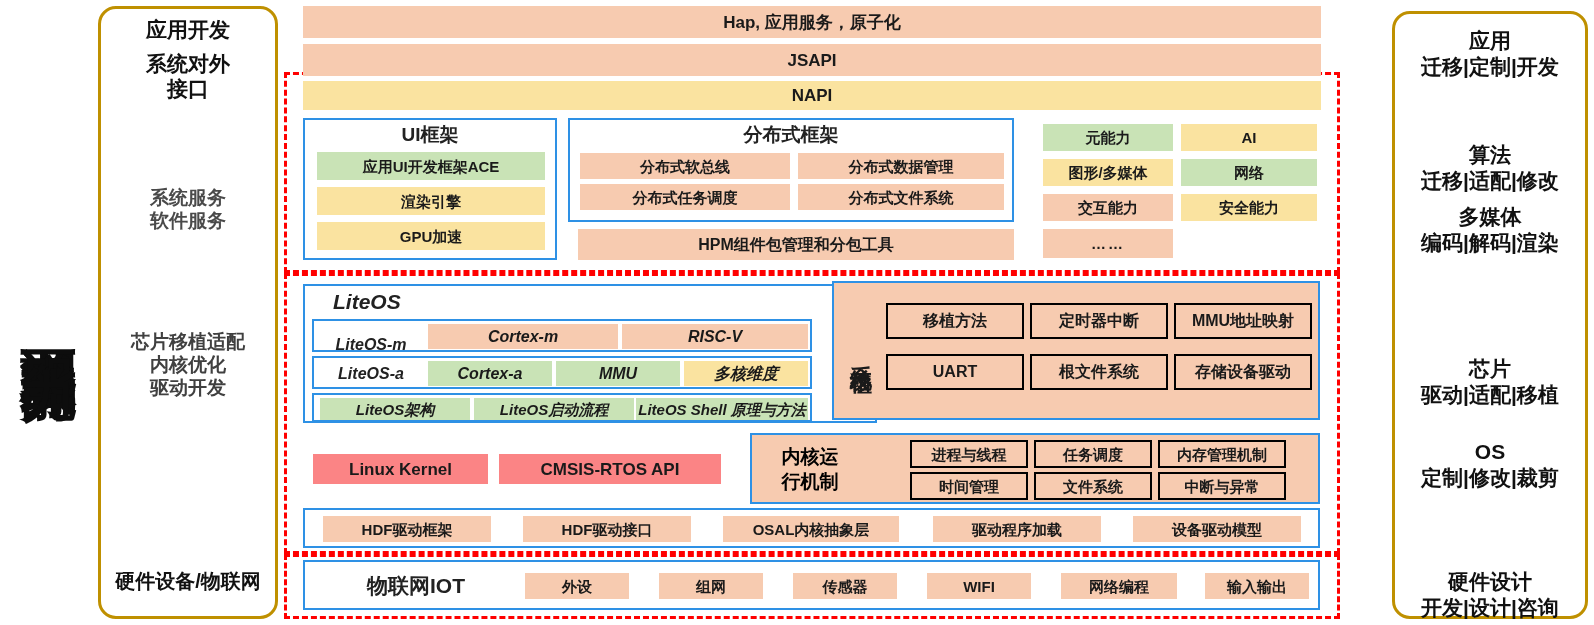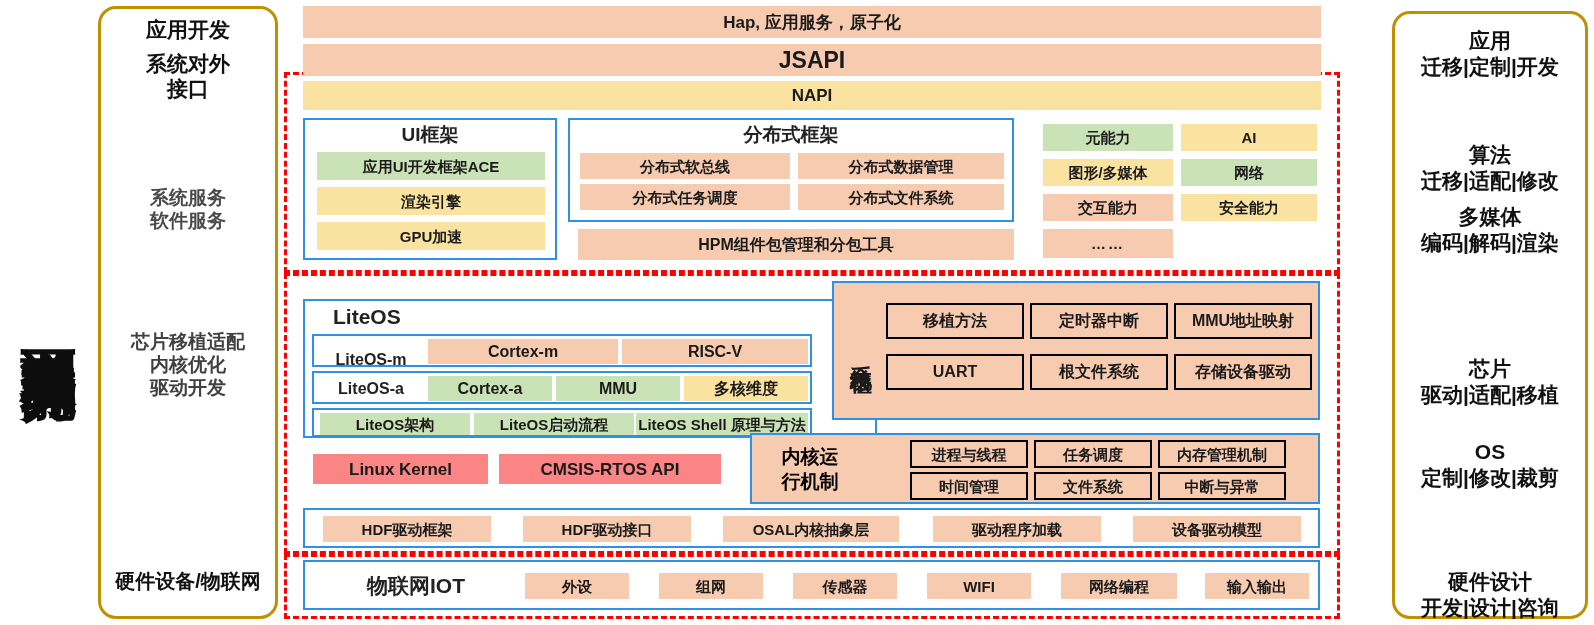--- a/index.html
+++ b/index.html
@@ -90,21 +90,21 @@
 定制|修改|裁剪</div>
     <div class="sidetxt" style="top:555px;font-size:21px;white-space:pre-line;line-height:1.25;">硬件设计
 开发|设计|咨询</div>
   </div>
 
   <div class="abs dashbox" style="left:284px;top:72px;width:1056px;height:201px;"></div>
   <div class="abs dashbox" style="left:284px;top:273px;width:1056px;height:281px;"></div>
   <div class="abs dashbox" style="left:284px;top:554px;width:1056px;height:65px;"></div>
 
   <div class="abs ctr chip peach" style="left:303px;top:6px;width:1018px;height:32px;font-size:17px;">Hap, 应用服务，原子化</div>
-  <div class="abs ctr chip peach" style="left:303px;top:44px;width:1018px;height:32px;font-size:23px;">JSAPI</div>
+  <div class="abs ctr chip peach" style="left:303px;top:44px;width:1018px;height:32px;font-size:17px;">JSAPI</div>
   <div class="abs ctr chip yellow" style="left:303px;top:81px;width:1018px;height:29px;font-size:17px;">NAPI</div>
 
   <div class="abs blue" style="left:303px;top:118px;width:254px;height:142px;">
     <div class="ctr boxtitle" style="height:30px;font-size:19px;">UI框架</div>
     <div class="abs ctr chip green" style="left:12px;top:32px;width:228px;height:28px;font-size:15px;">应用UI开发框架ACE</div>
     <div class="abs ctr chip yellow" style="left:12px;top:67px;width:228px;height:28px;font-size:15px;">渲染引擎</div>
     <div class="abs ctr chip yellow" style="left:12px;top:102px;width:228px;height:28px;font-size:15px;">GPU加速</div>
   </div>
 
   <div class="abs blue" style="left:568px;top:118px;width:446px;height:104px;">
@@ -118,21 +118,21 @@
   <div class="abs ctr chip peach" style="left:578px;top:229px;width:436px;height:31px;font-size:16px;">HPM组件包管理和分包工具</div>
 
   <div class="abs ctr chip green" style="left:1043px;top:124px;width:130px;height:27px;font-size:15px;">元能力</div>
   <div class="abs ctr chip yellow" style="left:1181px;top:124px;width:136px;height:27px;font-size:15px;">AI</div>
   <div class="abs ctr chip yellow" style="left:1043px;top:159px;width:130px;height:27px;font-size:15px;">图形/多媒体</div>
   <div class="abs ctr chip green" style="left:1181px;top:159px;width:136px;height:27px;font-size:15px;">网络</div>
   <div class="abs ctr chip peach" style="left:1043px;top:194px;width:130px;height:27px;font-size:15px;">交互能力</div>
   <div class="abs ctr chip yellow" style="left:1181px;top:194px;width:136px;height:27px;font-size:15px;">安全能力</div>
   <div class="abs ctr chip peach" style="left:1043px;top:229px;width:130px;height:29px;font-size:15px;letter-spacing:2px;">……</div>
 
-  <div class="abs blue" style="left:303px;top:299px;width:574px;height:139px;">
+  <div class="abs blue" style="left:303px;top:284px;width:574px;height:139px;font-style:italic;">
     <div class="abs boxtitle" style="left:28px;top:4px;font-size:21px;border-bottom:0;">LiteOS</div>
 
     <div class="abs blue" style="left:7px;top:33px;width:500px;height:33px;">
       <div class="abs ctr boxtitle" style="left:4px;top:4px;width:106px;height:23px;font-size:16px;margin-top:8px;">LiteOS-m</div>
       <div class="abs ctr chip peach" style="left:114px;top:3px;width:190px;height:25px;font-size:16px;">Cortex-m</div>
       <div class="abs ctr chip peach" style="left:308px;top:3px;width:186px;height:25px;font-size:16px;">RISC-V</div>
     </div>
 
     <div class="abs blue" style="left:7px;top:70px;width:500px;height:33px;">
       <div class="abs ctr boxtitle" style="left:4px;top:4px;width:106px;height:23px;font-size:16px;">LiteOS-a</div>

